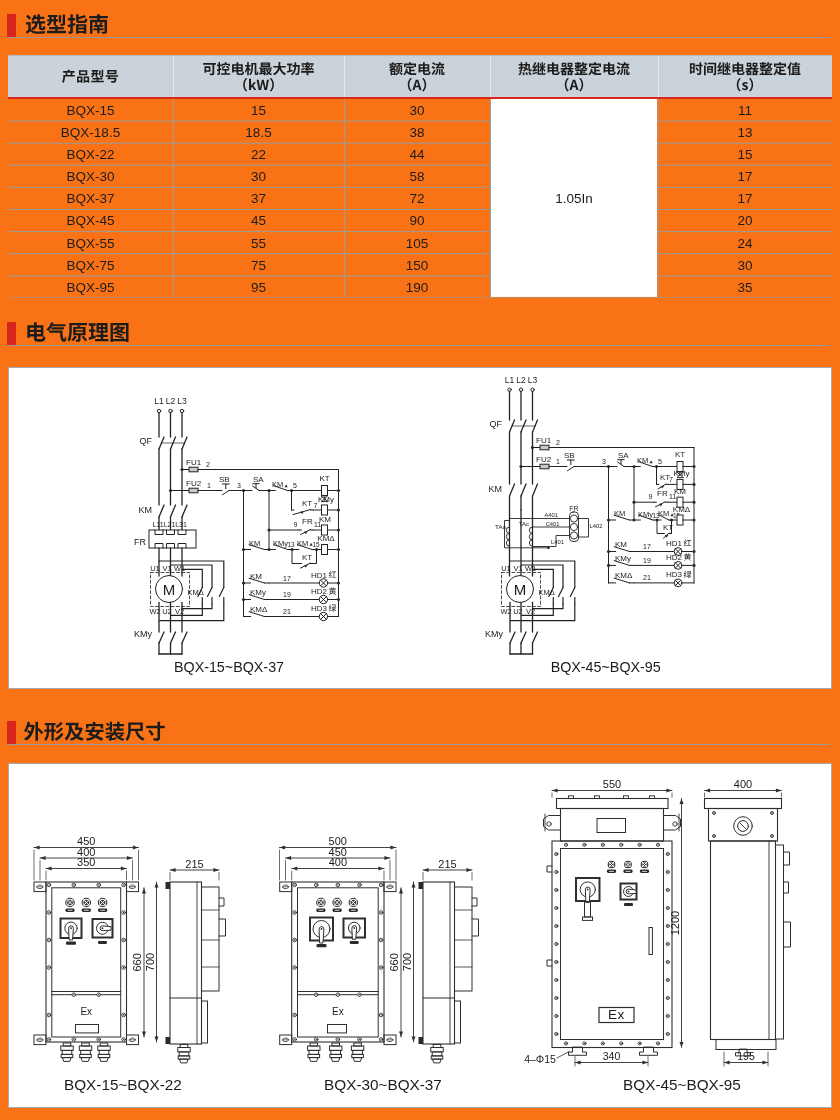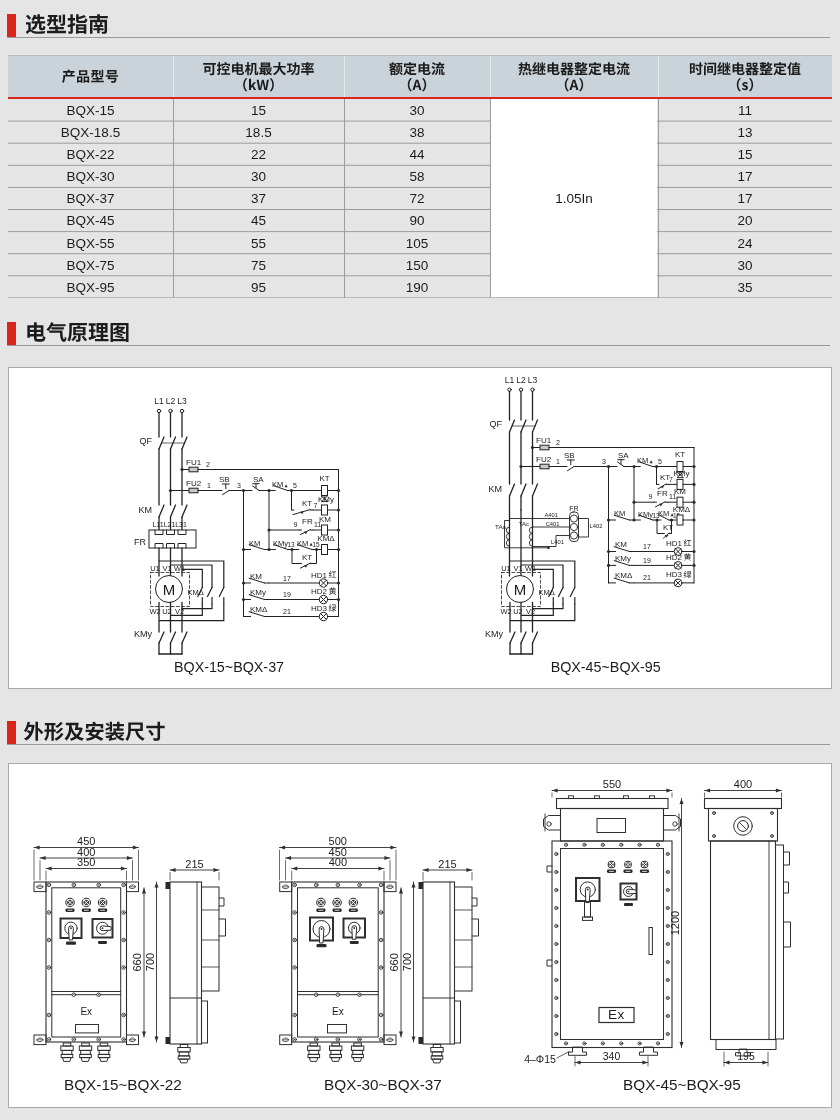--- a/index.html
+++ b/index.html
@@ -1,15 +1,15 @@
 <!DOCTYPE html>
 <html><head><meta charset="utf-8"><title>BQX</title>
 <style>
 html,body{margin:0;padding:0;background:#fff;}
-#page{position:relative;width:840px;height:1120px;background:#e5e5e5;overflow:hidden;
+#page{position:relative;width:840px;height:1120px;background:#f97316;overflow:hidden;
  font-family:"Liberation Sans",sans-serif;}
 .abs{position:absolute;}
 svg{display:block;}
 svg text{font-family:"Liberation Sans",sans-serif;fill:#1c1c1c;}
 </style></head><body>
 <div id="page">
 
 <div class="abs" style="left:7px;top:14px;width:9px;height:23px;background:#da251c;"></div>
 <svg class="abs" style="left:0;top:0" width="300" height="45" viewBox="0 0 300 45">
       <path transform="translate(25,32)" d="M0.924 -15.834000000000001C2.079 -14.805000000000001 3.486 -13.335 4.074 -12.327L6.1530000000000005 -13.902000000000001C5.481000000000001 -14.91 4.032 -16.296 2.835 -17.241ZM8.862 -17.199C8.379000000000001 -15.372000000000002 7.476000000000001 -13.524000000000001 6.3420000000000005 -12.369000000000002C6.909000000000001 -12.075000000000001 7.938000000000001 -11.424000000000001 8.4 -11.025C8.883000000000001 -11.592 9.345 -12.306000000000001 9.786000000000001 -13.083H12.39V-10.647H6.657V-8.463000000000001H10.101C9.807 -6.405 9.051 -4.767 6.216 -3.7380000000000004C6.783 -3.2550000000000003 7.455 -2.289 7.728000000000001 -1.659C11.256 -3.129 12.243 -5.502000000000001 12.663 -8.463000000000001H14.007000000000001V-4.767C14.007000000000001 -2.5410000000000004 14.427000000000001 -1.806 16.443 -1.806C16.821 -1.806 17.64 -1.806 18.039 -1.806C19.572000000000003 -1.806 20.202 -2.52 20.454 -5.3340000000000005C19.761000000000003 -5.502000000000001 18.711000000000002 -5.901000000000001 18.249000000000002 -6.300000000000001C18.186 -4.389 18.102 -4.1160000000000005 17.766000000000002 -4.1160000000000005C17.598000000000003 -4.1160000000000005 17.01 -4.1160000000000005 16.884 -4.1160000000000005C16.527 -4.1160000000000005 16.506 -4.179 16.506 -4.788V-8.463000000000001H20.139000000000003V-10.647H14.889000000000001V-13.083H19.278000000000002V-15.204H14.889000000000001V-17.724H12.39V-15.204H10.752C10.941 -15.687000000000001 11.109 -16.17 11.235000000000001 -16.674ZM5.712000000000001 -9.744H0.9660000000000001V-7.413H3.297V-2.016C2.436 -1.554 1.5330000000000001 -0.8610000000000001 0.672 -0.10500000000000001L2.3520000000000003 2.1C3.4650000000000003 0.777 4.641 -0.441 5.418 -0.441C5.880000000000001 -0.441 6.531000000000001 0.168 7.392 0.6930000000000001C8.799000000000001 1.491 10.479000000000001 1.743 12.957 1.743C15.015 1.743 18.186 1.6380000000000001 19.740000000000002 1.5330000000000001C19.761000000000003 0.8610000000000001 20.16 -0.399 20.412000000000003 -1.0710000000000002C18.375 -0.777 15.120000000000001 -0.5880000000000001 13.020000000000001 -0.5880000000000001C10.836 -0.5880000000000001 9.030000000000001 -0.7140000000000001 7.707000000000001 -1.512C6.783 -2.0580000000000003 6.279000000000001 -2.5620000000000003 5.712000000000001 -2.688Z M33.831 -16.632V-9.492H36.141000000000005V-16.632ZM37.674 -17.598000000000003V-8.631C37.674 -8.358 37.59 -8.295 37.275000000000006 -8.295C36.981 -8.253 35.952 -8.253 34.986000000000004 -8.295C35.301 -7.686000000000001 35.637 -6.720000000000001 35.742000000000004 -6.090000000000001C37.212 -6.090000000000001 38.304 -6.132000000000001 39.081 -6.468C39.858000000000004 -6.846 40.068 -7.434 40.068 -8.589V-17.598000000000003ZM28.644 -14.889000000000001V-12.684000000000001H26.859V-14.889000000000001ZM24.108 -5.103000000000001V-2.814H30.198V-1.1340000000000001H21.966V1.197H40.971000000000004V-1.1340000000000001H32.781V-2.814H38.871V-5.103000000000001H32.781V-6.7620000000000005H30.996000000000002V-10.458H32.949V-12.684000000000001H30.996000000000002V-14.889000000000001H32.487V-17.094H22.89V-14.889000000000001H24.549V-12.684000000000001H22.176000000000002V-10.458H24.297C23.982 -9.408000000000001 23.268 -8.4 21.735 -7.602C22.176000000000002 -7.245 23.037 -6.321000000000001 23.373 -5.838C25.473 -6.993 26.355 -8.715 26.691000000000003 -10.458H28.644V-6.405H30.198V-5.103000000000001Z M59.22 -16.926000000000002C57.834 -16.275000000000002 55.713 -15.603000000000002 53.613 -15.078000000000001V-17.829H51.093V-12.096C51.093 -9.681000000000001 51.870000000000005 -8.967 54.81 -8.967C55.398 -8.967 58.254000000000005 -8.967 58.884 -8.967C61.299 -8.967 62.034000000000006 -9.765 62.349000000000004 -12.747000000000002C61.656000000000006 -12.873000000000001 60.606 -13.272 60.06 -13.65C59.913 -11.571000000000002 59.745000000000005 -11.235000000000001 58.716 -11.235000000000001C58.002 -11.235000000000001 55.608000000000004 -11.235000000000001 55.041 -11.235000000000001C53.823 -11.235000000000001 53.613 -11.34 53.613 -12.117V-13.020000000000001C56.133 -13.524000000000001 58.947 -14.238000000000001 61.089 -15.099ZM53.445 -2.436H58.821V-1.05H53.445ZM53.445 -4.389V-5.691000000000001H58.821V-4.389ZM51.051 -7.7490000000000006V1.8690000000000002H53.445V0.9660000000000001H58.821V1.764H61.32V-7.7490000000000006ZM45.402 -17.85V-13.881H42.777V-11.55H45.402V-7.791L42.462 -7.119000000000001L43.05 -4.704000000000001L45.402 -5.313000000000001V-0.8190000000000001C45.402 -0.525 45.276 -0.441 45.003 -0.42000000000000004C44.73 -0.42000000000000004 43.869 -0.42000000000000004 43.05 -0.462C43.344 0.189 43.659 1.218 43.743 1.848C45.234 1.848 46.221000000000004 1.7850000000000001 46.935 1.407C47.649 1.008 47.859 0.399 47.859 -0.8400000000000001V-5.985L50.358000000000004 -6.657L50.043 -8.967L47.859 -8.4V-11.55H50.022V-13.881H47.859V-17.85Z M72.156 -17.703V-16.107H64.176V-13.755H72.156V-12.180000000000001H64.974V1.8270000000000002H67.494V-9.870000000000001H71.526L69.594 -9.303C69.993 -8.631 70.434 -7.728000000000001 70.644 -7.077000000000001H68.796V-5.1240000000000006H72.24V-3.7380000000000004H68.355V-1.7220000000000002H72.24V1.2810000000000001H74.613V-1.7220000000000002H78.645V-3.7380000000000004H74.613V-5.1240000000000006H78.183V-7.077000000000001H76.356C76.755 -7.707000000000001 77.196 -8.463000000000001 77.637 -9.261000000000001L75.516 -9.849C75.22200000000001 -9.030000000000001 74.676 -7.875000000000001 74.235 -7.119000000000001L74.382 -7.077000000000001H71.19L72.786 -7.602C72.555 -8.253 72.072 -9.177000000000001 71.61 -9.870000000000001H79.464V-0.6930000000000001C79.464 -0.378 79.338 -0.273 78.96000000000001 -0.273C78.624 -0.252 77.322 -0.252 76.293 -0.315C76.608 0.273 77.007 1.197 77.112 1.8270000000000002C78.813 1.8270000000000002 80.05199999999999 1.806 80.913 1.449C81.753 1.113 82.047 0.525 82.047 -0.6930000000000001V-12.180000000000001H74.907V-13.755H82.824V-16.107H74.907V-17.703Z" fill="#1c1c1c"></path>

